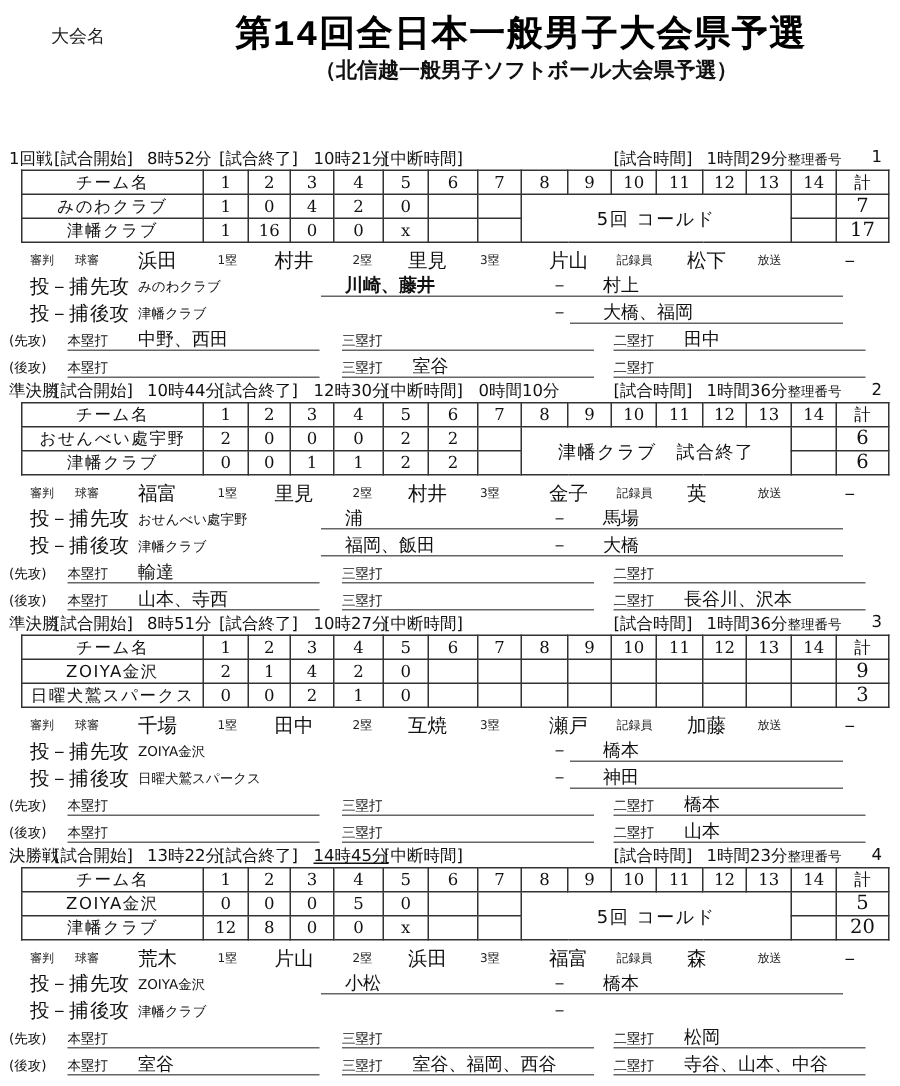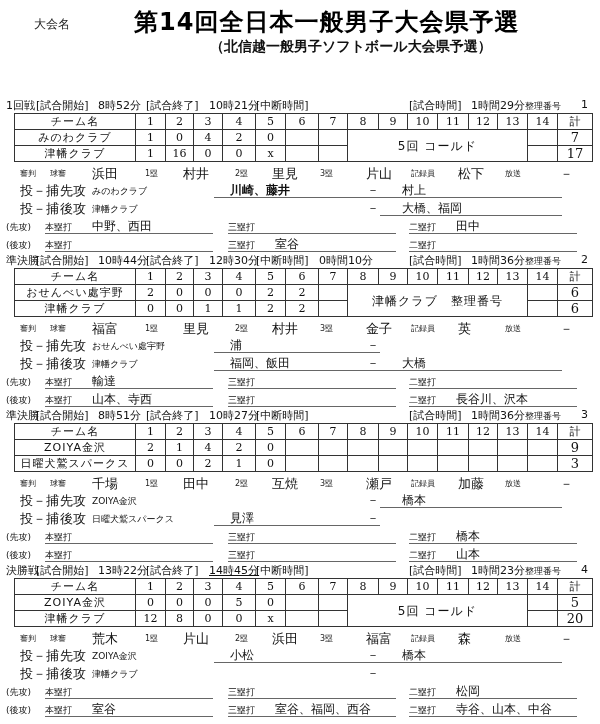--- a/index.html
+++ b/index.html
@@ -32,21 +32,21 @@
   .bp-label { font-size:13px; color:#111; }
   .bp-team { font-size:9px; color:#111; top:3px !important; }
   .bp-val { font-size:12px; color:#111; }
   .hit-label { font-size:9px; color:#111; top:3px !important; }
   .hit-val { font-size:12px; color:#111; }
 </style>
 </head>
 <body>
 
 <div class="abs label-small" style="left:34px;top:16px;font-size:12px;">大会名</div>
-<div class="abs title" style="left:134px;top:6px;">第14回全日本一般男子大会県予選</div>
+<div class="abs title" style="left:157px;top:6px;font-family:Liberation Mono, monospace;">第14回全日本一般男子大会県予選</div>
 <div class="abs subtitle" style="left:210px;top:38px;">（北信越一般男子ソフトボール大会県予選）</div>
 
 <div id="games-root">
     <div class="game" style="top: 98px; height: 150px;">
       <div class="game-head">
         <span style="left: 0px;">1回戦</span>
         <span style="left: 30px;">[試合開始]</span>
         <span style="left: 92px;">8時52分</span>
         <span style="left: 140px;">[試合終了]</span>
         <span style="left: 203px;">10時21分</span>
@@ -225,21 +225,21 @@
           </tr>
           <tr>
             <td class="name">おせんべい處宇野</td>
             <td>2</td>
             <td>0</td>
             <td>0</td>
             <td>0</td>
             <td>2</td>
             <td>2</td>
             <td></td>
-            <td class="merged" colspan="6" rowspan="2">津幡クラブ　整理番号</td>
+            <td class="merged" colspan="6" rowspan="2">津幡クラブ　試合終了</td>
             <td></td>
             <td class="total">6</td>
           </tr>
           <tr>
             <td class="name">津幡クラブ</td>
             <td>0</td>
             <td>0</td>
             <td>1</td>
             <td>1</td>
             <td>2</td>
@@ -264,20 +264,21 @@
         <span class="u-name" style="left: 458px;">英</span>
         <span class="u-tiny" style="left: 505px;">放送</span>
         <span class="u-name" style="left: 560px;">－</span>
       </div>
       <div class="line-row" style="top: 84px;">
         <span class="bp-label" style="left: 20px;">投－捕</span>
         <span class="bp-label" style="left: 60px;">先攻</span>
         <span class="bp-team" style="left: 92px;">おせんべい處宇野</span>
         <span class="bp-val ul" style="left: 214px; width: 150px; padding-left: 16px;">浦</span>
         <span class="bp-val" style="left: 367px;">－</span>
+        <span class="bp-val ul" style="left: 380px; width: 160px; padding-left: 22px;">馬場</span>
       </div>
       <div class="line-row" style="top: 102px;">
         <span class="bp-label" style="left: 20px;">投－捕</span>
         <span class="bp-label" style="left: 60px;">後攻</span>
         <span class="bp-team" style="left: 92px;">津幡クラブ</span>
         <span class="bp-val ul" style="left: 214px; width: 150px; padding-left: 16px;">福岡、飯田</span>
         <span class="bp-val" style="left: 367px;">－</span>
         <span class="bp-val ul" style="left: 380px; width: 160px; padding-left: 22px;">大橋</span>
       </div>
       <div class="line-row" style="top: 120px;">
@@ -408,22 +409,22 @@
         <span class="bp-label" style="left: 20px;">投－捕</span>
         <span class="bp-label" style="left: 60px;">先攻</span>
         <span class="bp-team" style="left: 92px;">ZOIYA金沢</span>
         <span class="bp-val" style="left: 367px;">－</span>
         <span class="bp-val ul" style="left: 380px; width: 160px; padding-left: 22px;">橋本</span>
       </div>
       <div class="line-row" style="top: 102px;">
         <span class="bp-label" style="left: 20px;">投－捕</span>
         <span class="bp-label" style="left: 60px;">後攻</span>
         <span class="bp-team" style="left: 92px;">日曜犬鷲スパークス</span>
-        <span class="bp-val ul" style="left: 214px; width: 150px; padding-left: 16px;">見澤</span>
-        <span class="bp-val" style="left: 367px;">－</span>
+        <span class="bp-val" style="left: 367px;">－</span>
+        <span class="bp-val ul" style="left: 380px; width: 160px; padding-left: 22px;">神田</span>
       </div>
       <div class="line-row" style="top: 120px;">
         <span class="hit-label" style="left: 6px;">(先攻)</span>
         <span class="hit-label ul" style="left: 45px; width: 168px; height: 12px;">本塁打</span>
         <span class="hit-val" style="left: 92px;"></span>
         <span class="hit-label ul" style="left: 228px; width: 168px; height: 12px;">三塁打</span>
         <span class="hit-val" style="left: 275px;"></span>
         <span class="hit-label ul" style="left: 409px; width: 168px; height: 12px;">二塁打</span>
         <span class="hit-val" style="left: 456px;">橋本</span>
       </div>

